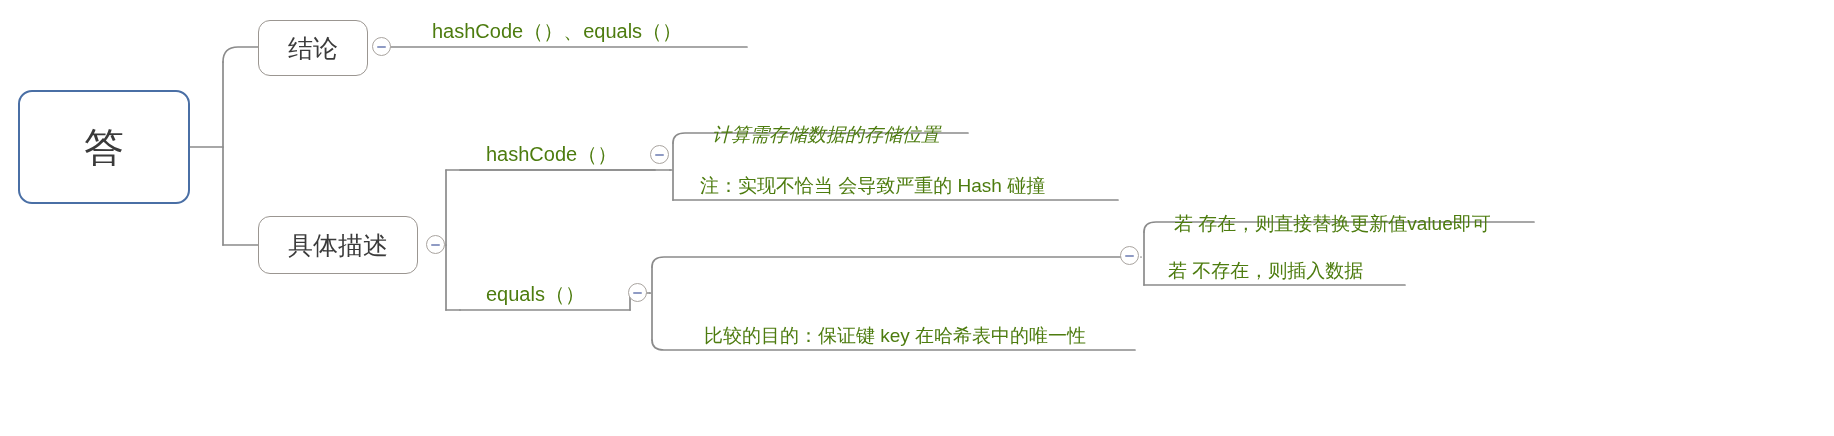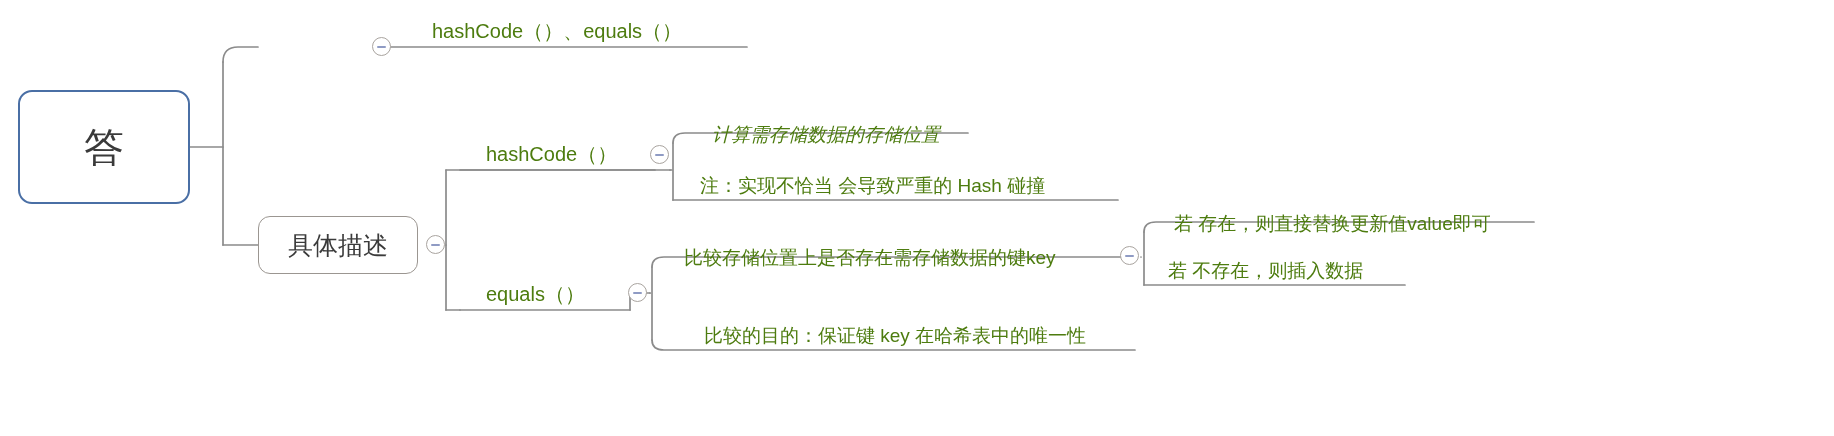--- a/index.html
+++ b/index.html
@@ -124,20 +124,23 @@
       <path d="M630,293 L650,293"></path>
 
       <path d="M460,170 L655,170"></path>
     </g>
   </svg>
 
   <div class="box root" style="left:18px; top:90px; width:172px; height:114px; font-size:40px;">
     <span>答</span>
   </div>
 
+  <div class="box sub" style="left:258px; top:20px; width:110px; height:56px; font-size:25px;">
+    <span>结论</span>
+  </div>
   <div class="toggle" style="left:372px; top:37px;"></div>
 
   <div class="leaf" style="left:424px; top:12px; width:330px; height:36px; font-size:20px;">
     <span>hashCode（）、equals（）</span>
   </div>
 
   <div class="box sub" style="left:258px; top:216px; width:160px; height:58px; font-size:25px;">
     <span>具体描述</span>
   </div>
   <div class="toggle" style="left:426px; top:235px;"></div>
@@ -153,23 +156,20 @@
 
   <div class="leaf" style="left:692px; top:166px; width:430px; height:36px; font-size:19px;">
     <span>注：实现不恰当 会导致严重的 Hash 碰撞</span>
   </div>
 
   <div class="leaf" style="left:478px; top:276px; width:160px; height:36px; font-size:20px; padding-bottom:4px;text-align:center;">
     <span>equals（）</span>
   </div>
   <div class="toggle" style="left:628px; top:283px;"></div>
 
-  <div class="leaf" style="left:676px; top:240px; width:450px; height:34px; font-size:19px;">
-    <span>比较存储位置上是否存在需存储数据的键key</span>
-  </div>
   <div class="toggle" style="left:1120px; top:246px;"></div>
 
   <div class="leaf" style="left:660px; top:316px; width:470px; height:36px; font-size:19px;justify-content:center;">
     <span>比较的目的：保证键 key 在哈希表中的唯一性</span>
   </div>
 
   <div class="leaf" style="left:1166px; top:206px; width:370px; height:34px; font-size:19px;">
     <span>若 存在，则直接替换更新值value即可</span>
   </div>
 

